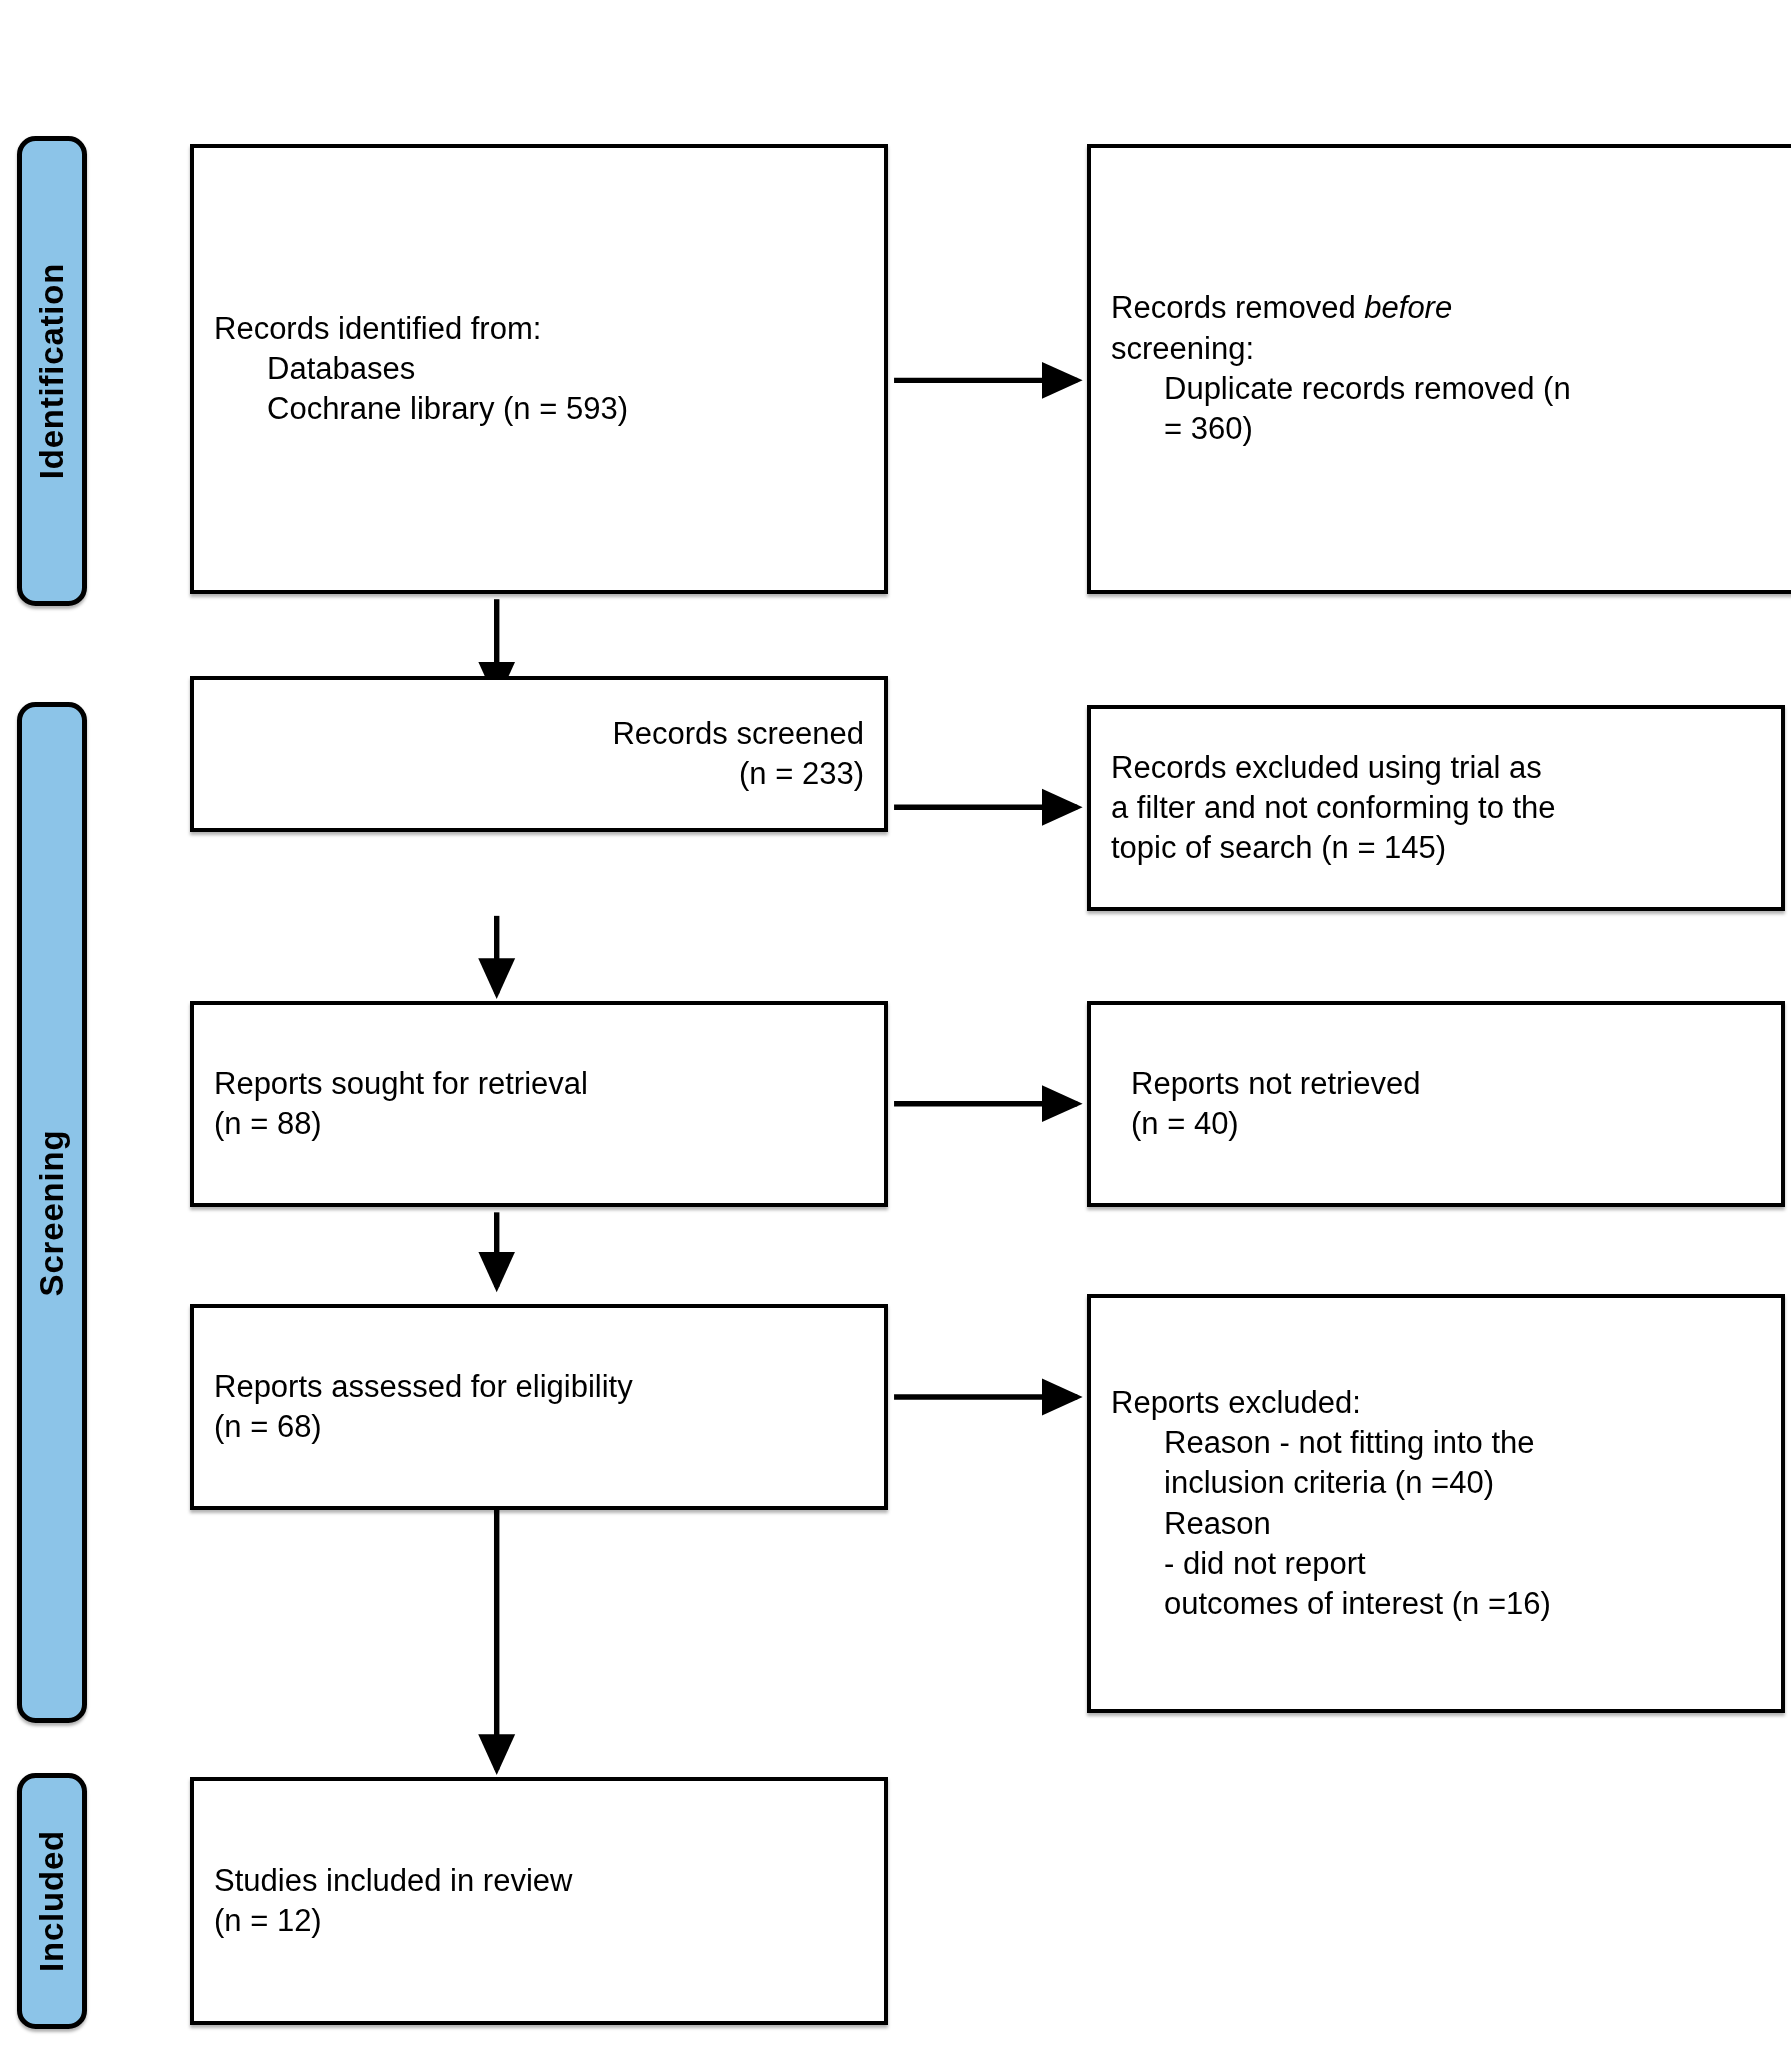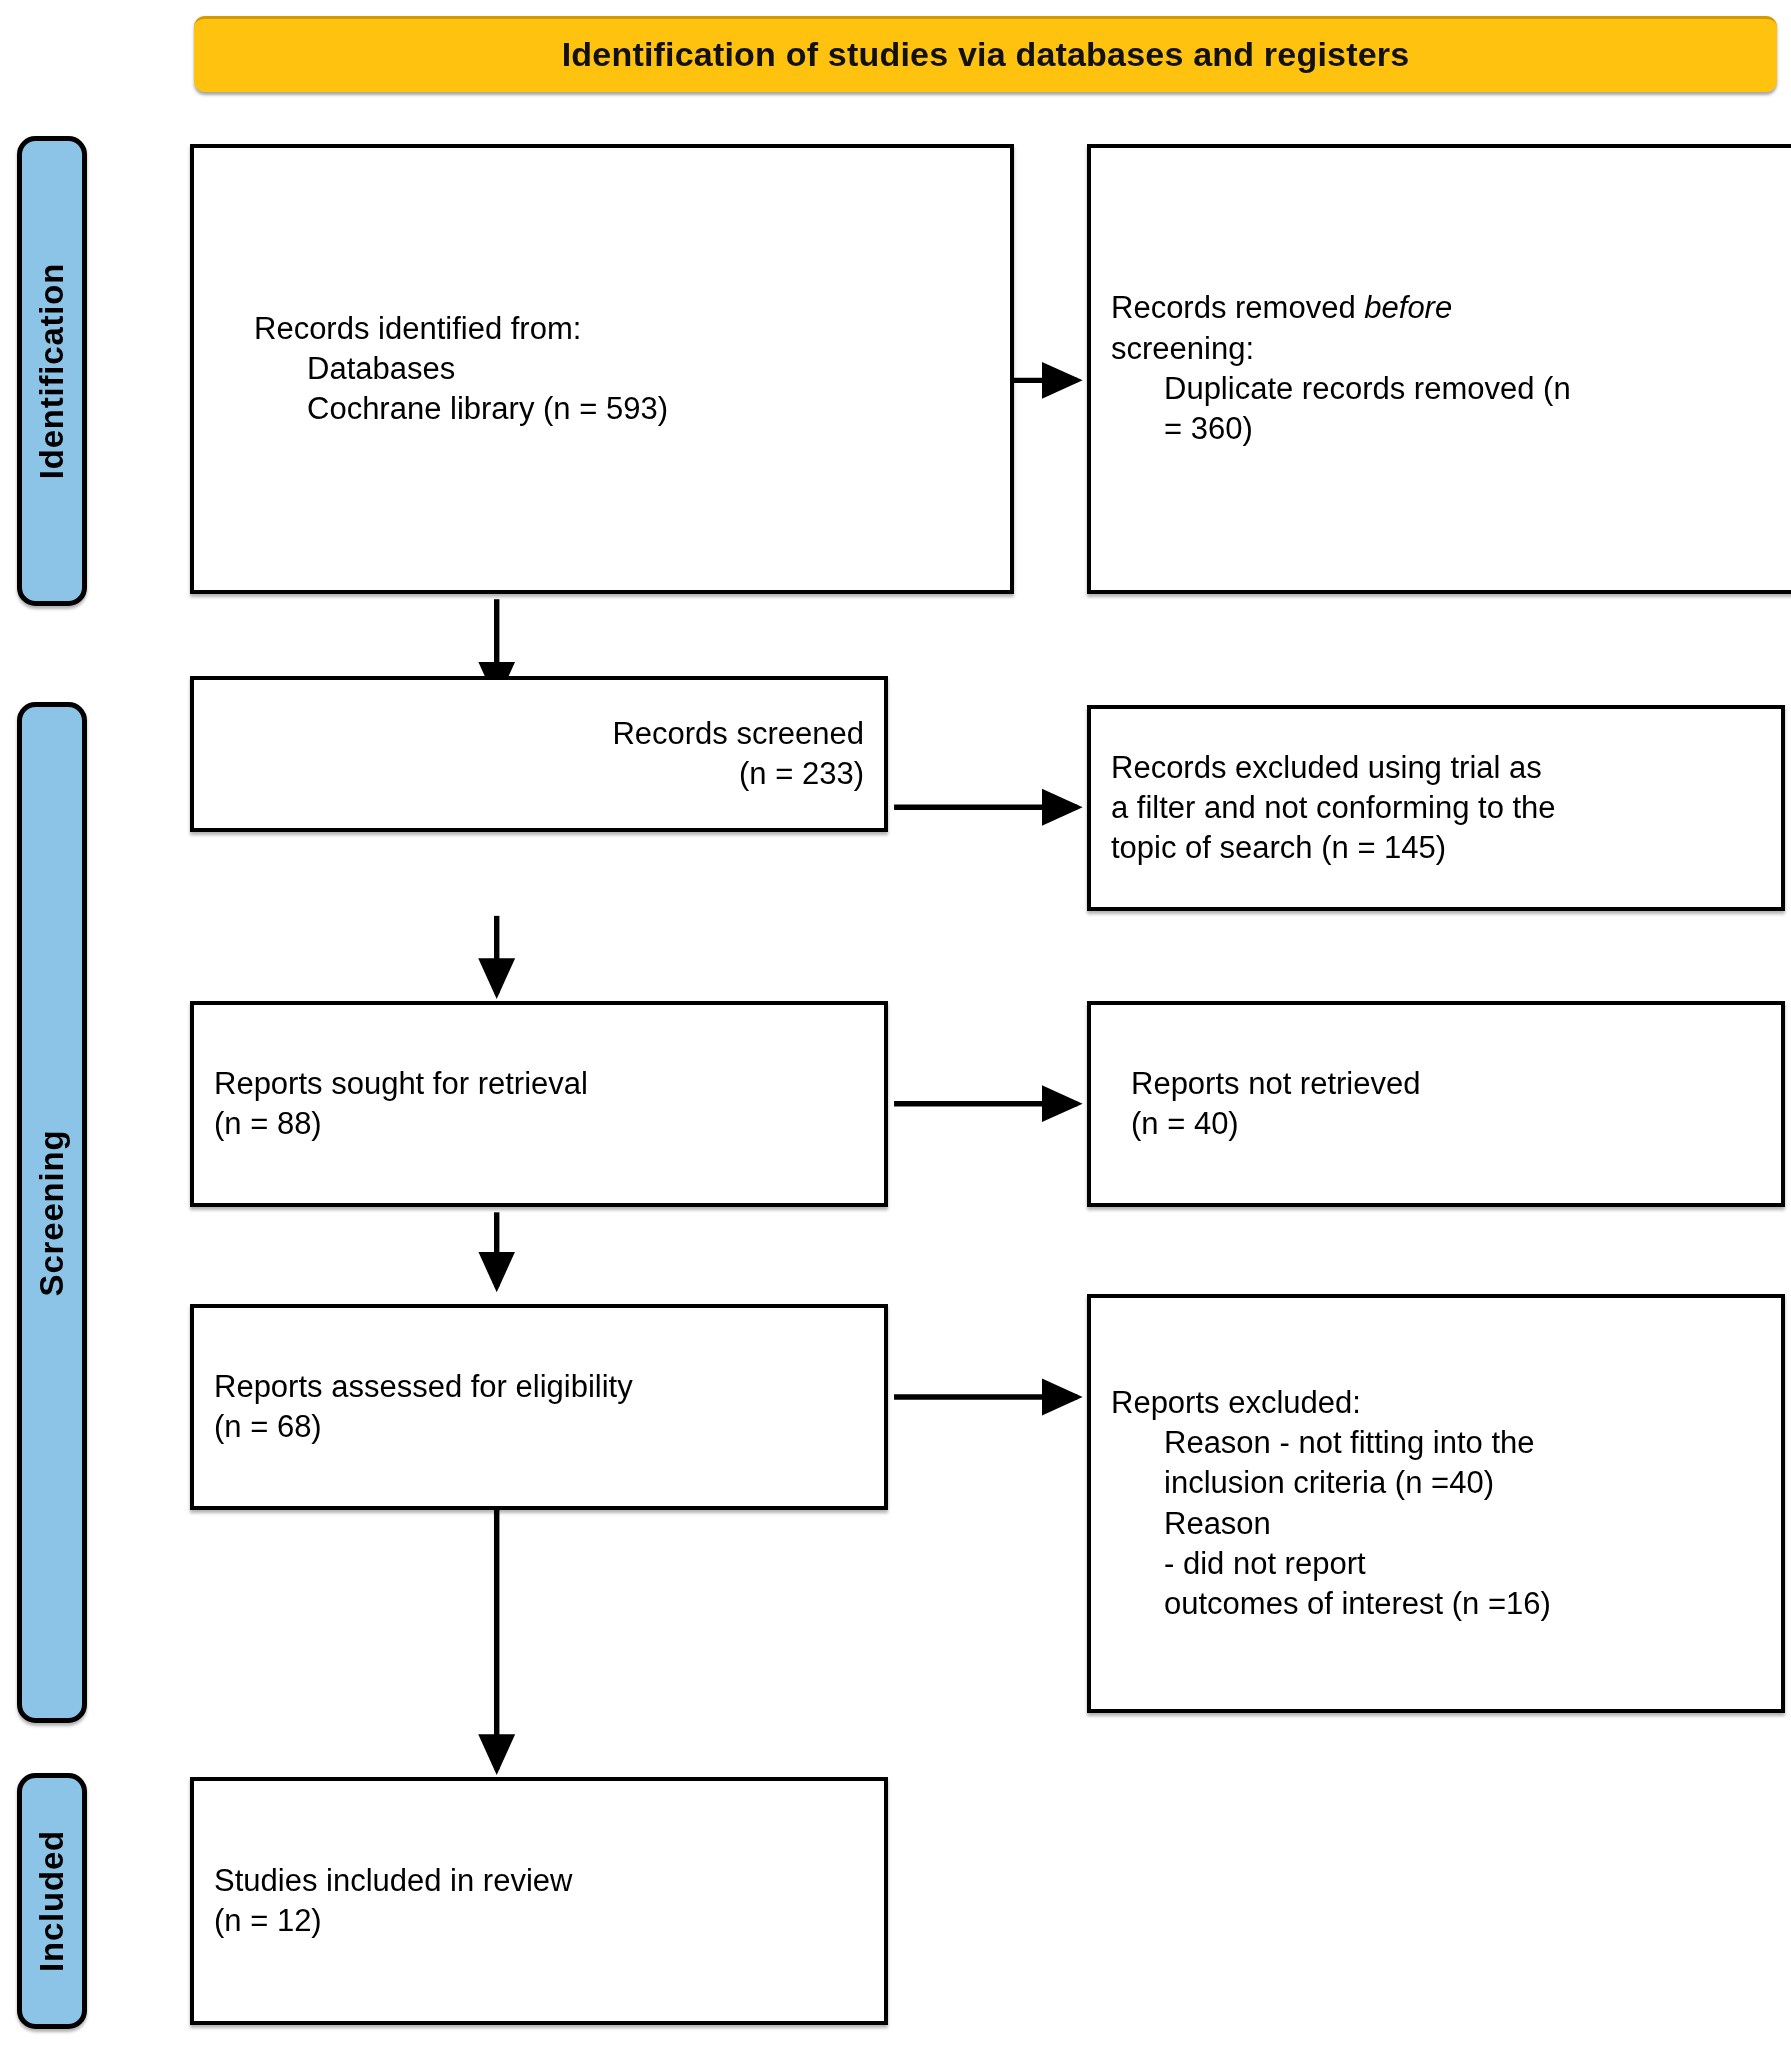--- a/index.html
+++ b/index.html
@@ -89,21 +89,21 @@
     font-size: 31px;
     line-height: 1.30;
     color: #000000;
     width: 100%;
   }
   .box-text .ln { display: block; white-space: pre-wrap; }
   .box-text .ind { padding-left: 53px; }
   .box-text em { font-style: italic; }
 
   
-  #box-identified         { left: 190px; top: 144px;  width: 824px; height: 450px; padding-left: 40px; }
+  #box-identified         { left: 190px; top: 144px;  width: 698px; height: 450px; }
   #box-screened           { left: 190px; top: 676px;  width: 698px; height: 156px; text-align: right; }
   #box-sought             { left: 190px; top: 1001px; width: 698px; height: 206px; }
   #box-assessed           { left: 190px; top: 1304px; width: 698px; height: 206px; }
   #box-included           { left: 190px; top: 1777px; width: 698px; height: 248px; }
 
   
   #box-removed            { left: 1087px; top: 144px;  width: 807px; height: 450px; }
   #box-excluded-screen    { left: 1087px; top: 705px;  width: 698px; height: 206px; }
   #box-not-retrieved      { left: 1087px; top: 1001px; width: 698px; height: 206px; padding-left: 20px; }
   #box-reports-excluded   { left: 1087px; top: 1294px; width: 698px; height: 419px; }
@@ -116,23 +116,20 @@
     width: 1792px;
     height: 2056px;
     pointer-events: none;
   }
 </style>
 </head>
 <body>
 
 <div id="diagram">
 
-  <div class="banner">
-    <div class="banner-title">Identification of studies via databases and registers</div>
-  </div>
 
   <div class="stage" id="stage-identification">
     <span class="stage-label">Identification</span>
   </div>
 
   <div class="stage" id="stage-screening">
     <span class="stage-label">Screening</span>
   </div>
 
   <div class="stage" id="stage-included">

